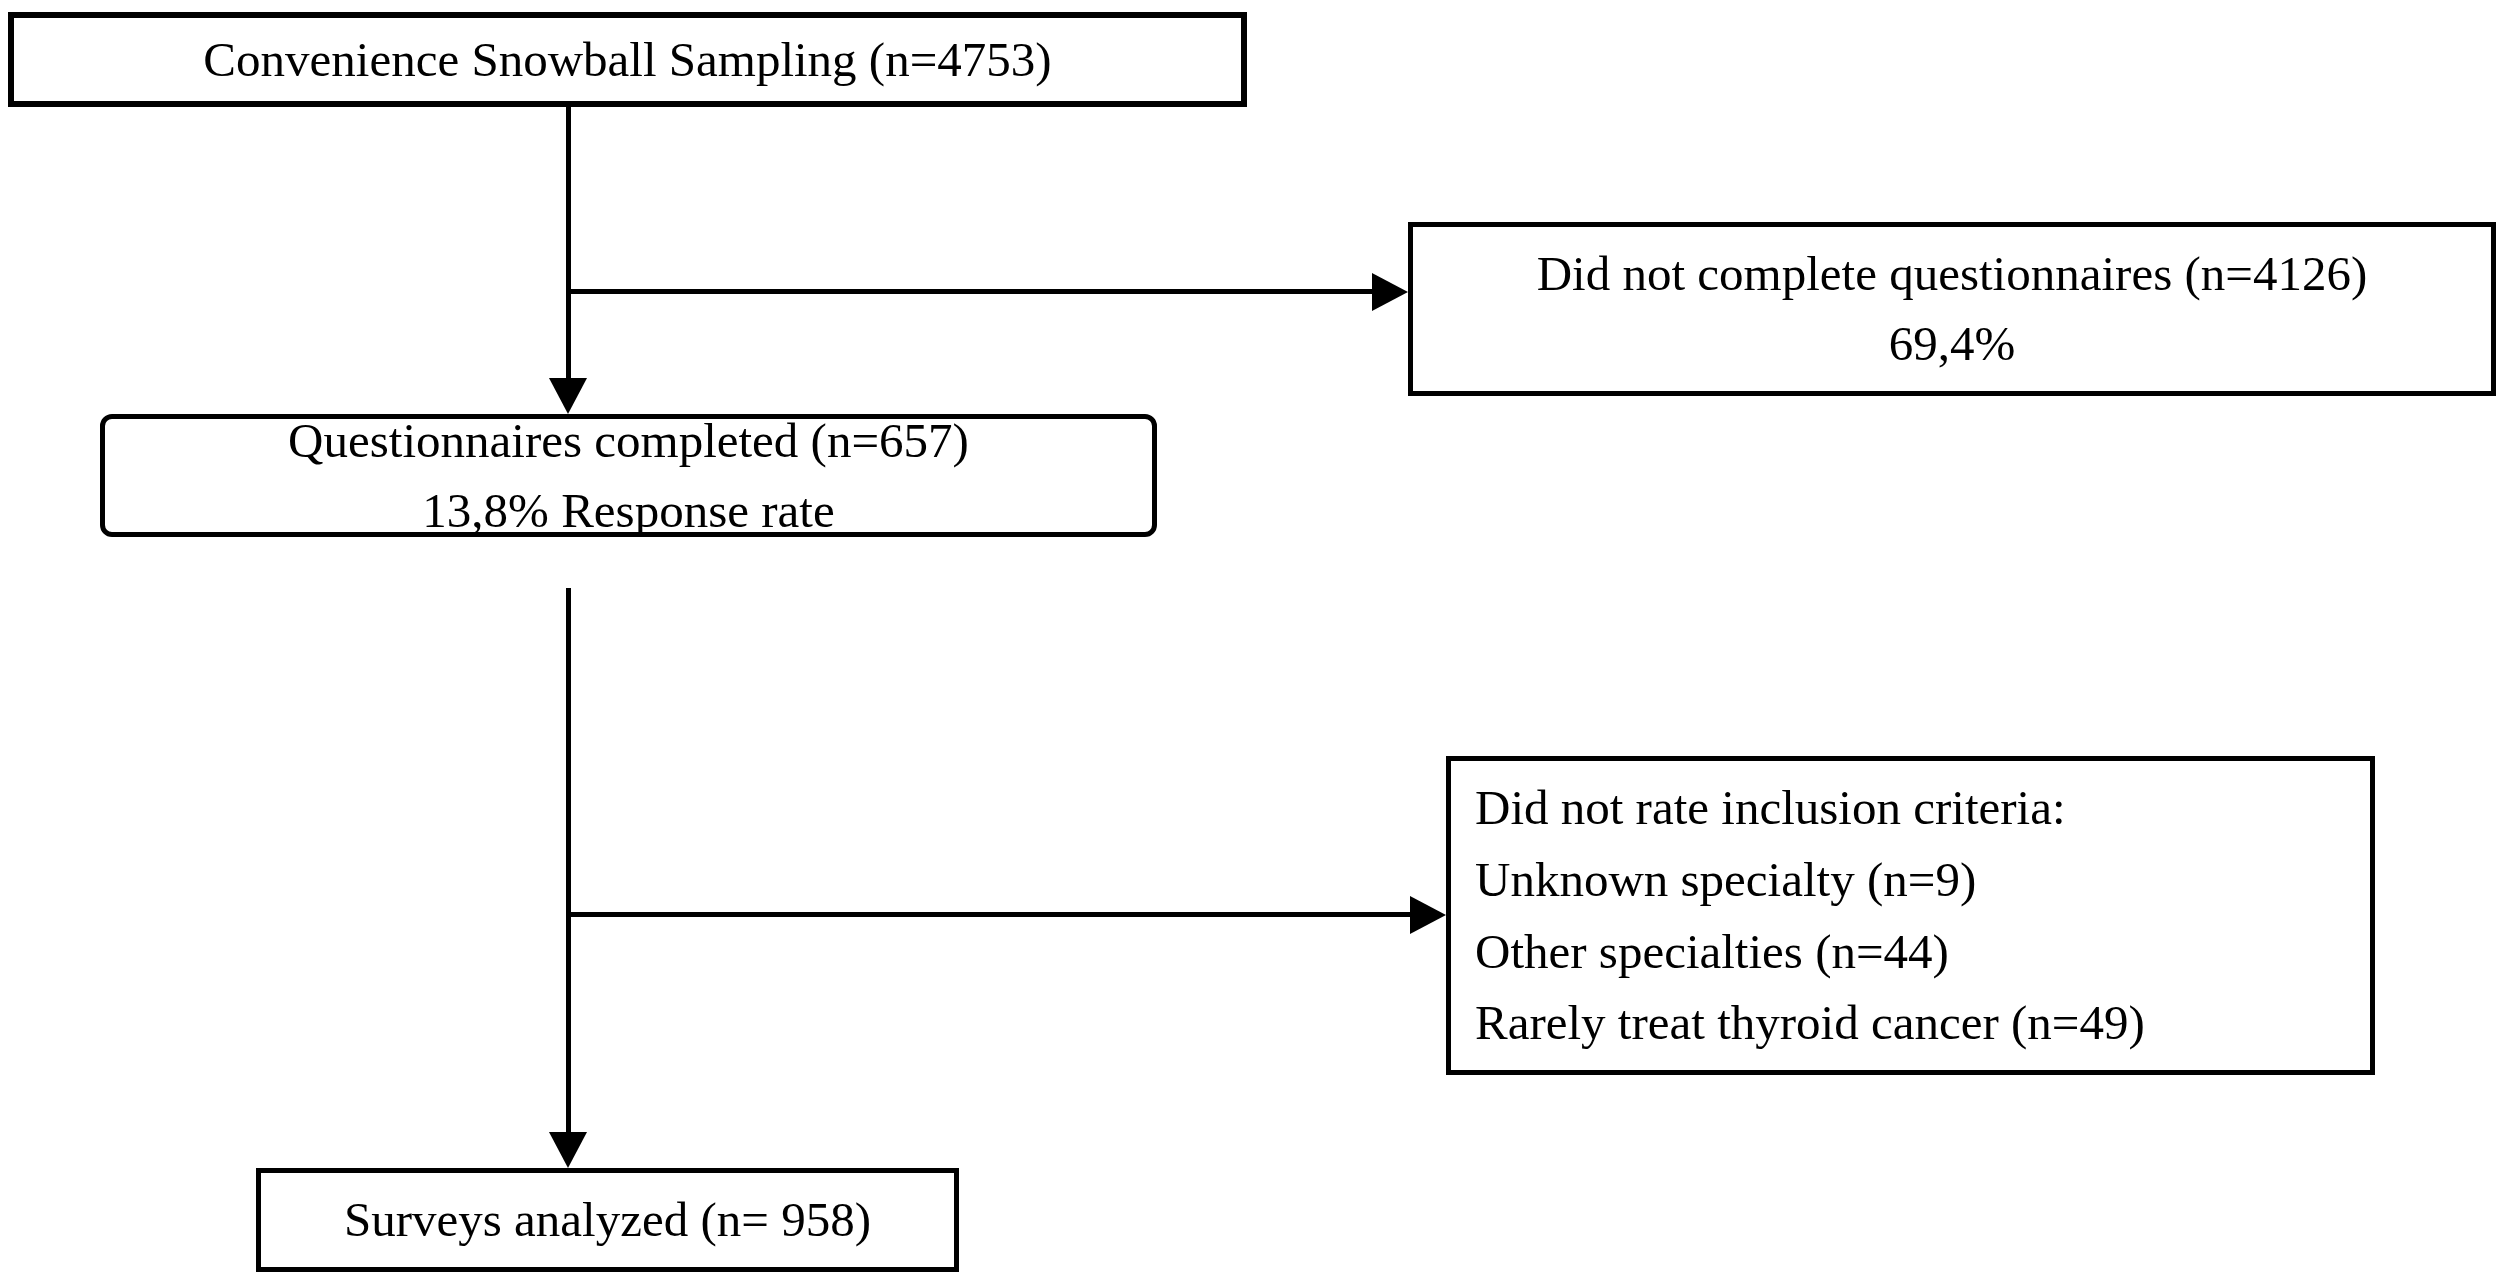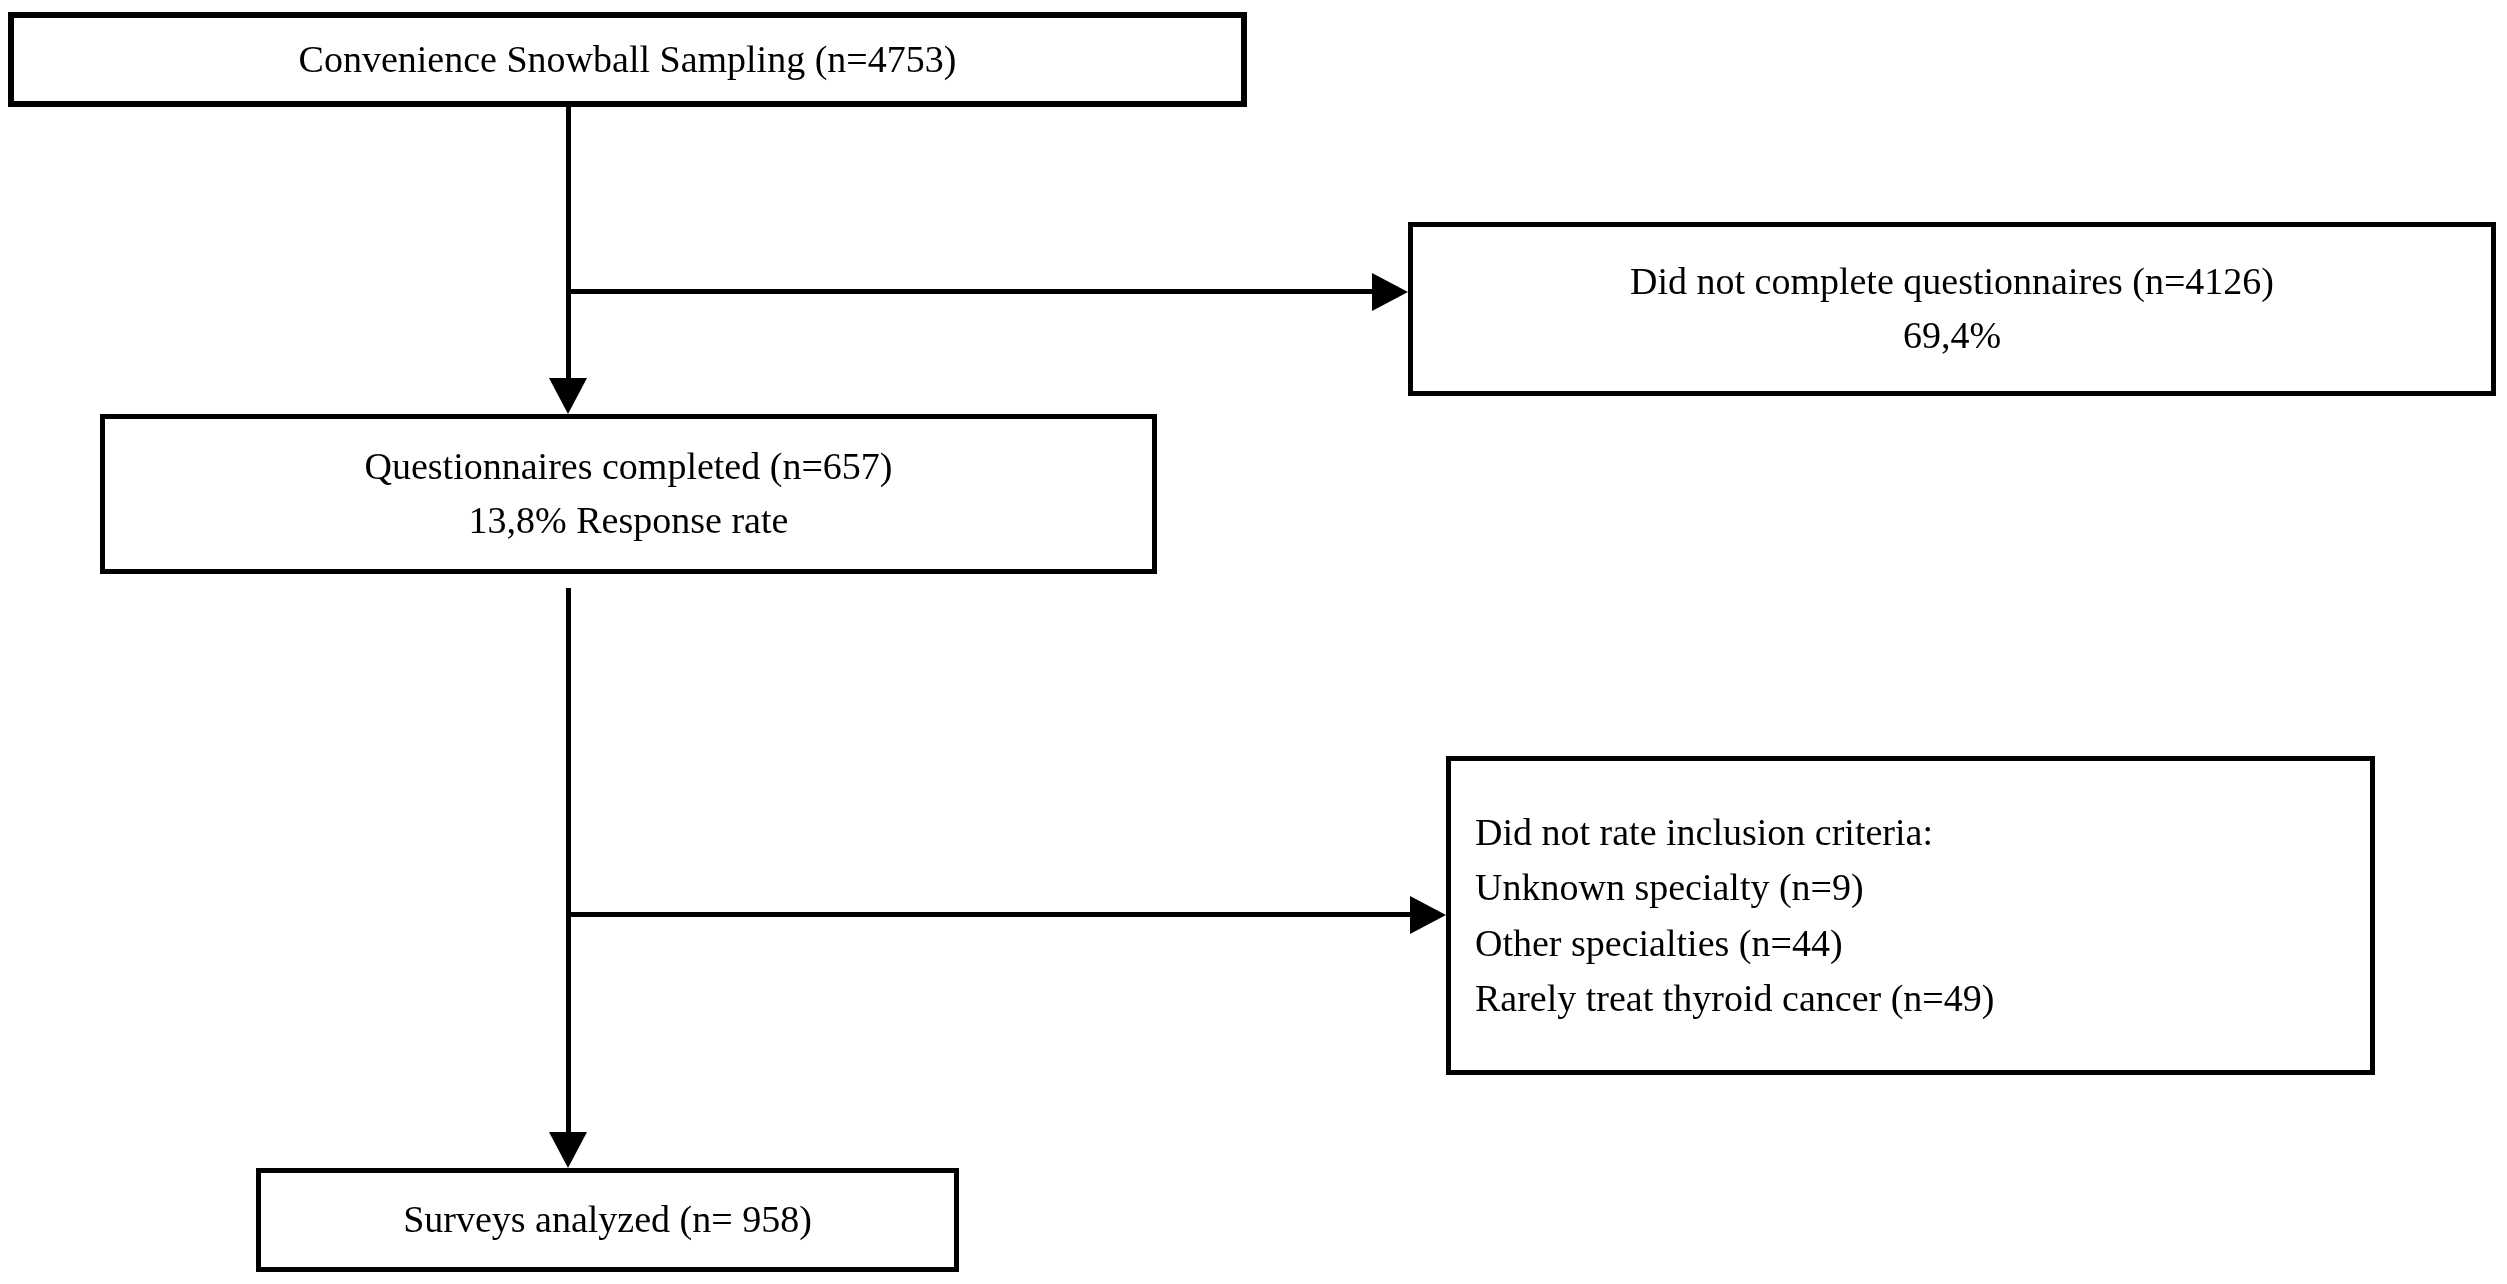--- a/index.html
+++ b/index.html
@@ -14,33 +14,33 @@
     background: #ffffff;
     font-family: "Liberation Serif", "DejaVu Serif", serif;
     color: #000000;
     overflow: hidden;
   }
   .box {
     position: absolute;
     background: #ffffff;
     border: 5px solid #000000;
     box-sizing: border-box;
-    font-size: 38px;
+    font-size: 49px;
     line-height: 1.42;
     display: flex;
     flex-direction: column;
     justify-content: center;
   }
   .box.center { align-items: center; text-align: center; }
   .box.left   { align-items: flex-start; text-align: left; padding-left: 24px; padding-right: 10px; }
   .box-line { white-space: nowrap; }
 
   #box-sampling      { left: 8px;    top: 12px;   width: 1239px; height: 95px;  border-width: 6px; }
   #box-not-completed { left: 1408px; top: 210px;  width: 1088px; height: 174px; margin-top: 12px; }
-  #box-completed     { left: 100px;  top: 414px;  width: 1057px; height: 160px; }
+  #box-completed     { left: 100px;  top: 414px;  width: 1057px; height: 123px; border-radius: 12px; }
   #box-excluded      { left: 1446px; top: 756px;  width: 929px;  height: 319px; line-height: 1.46; }
   #box-analyzed      { left: 256px;  top: 1168px; width: 703px;  height: 104px; }
 
   .connector {
     position: absolute;
     background: #000000;
   }
   
   #v-line-1 { left: 566px; top: 106px; width: 5px; height: 274px; }
   #v-line-2 { left: 566px; top: 588px; width: 5px; height: 546px; }

